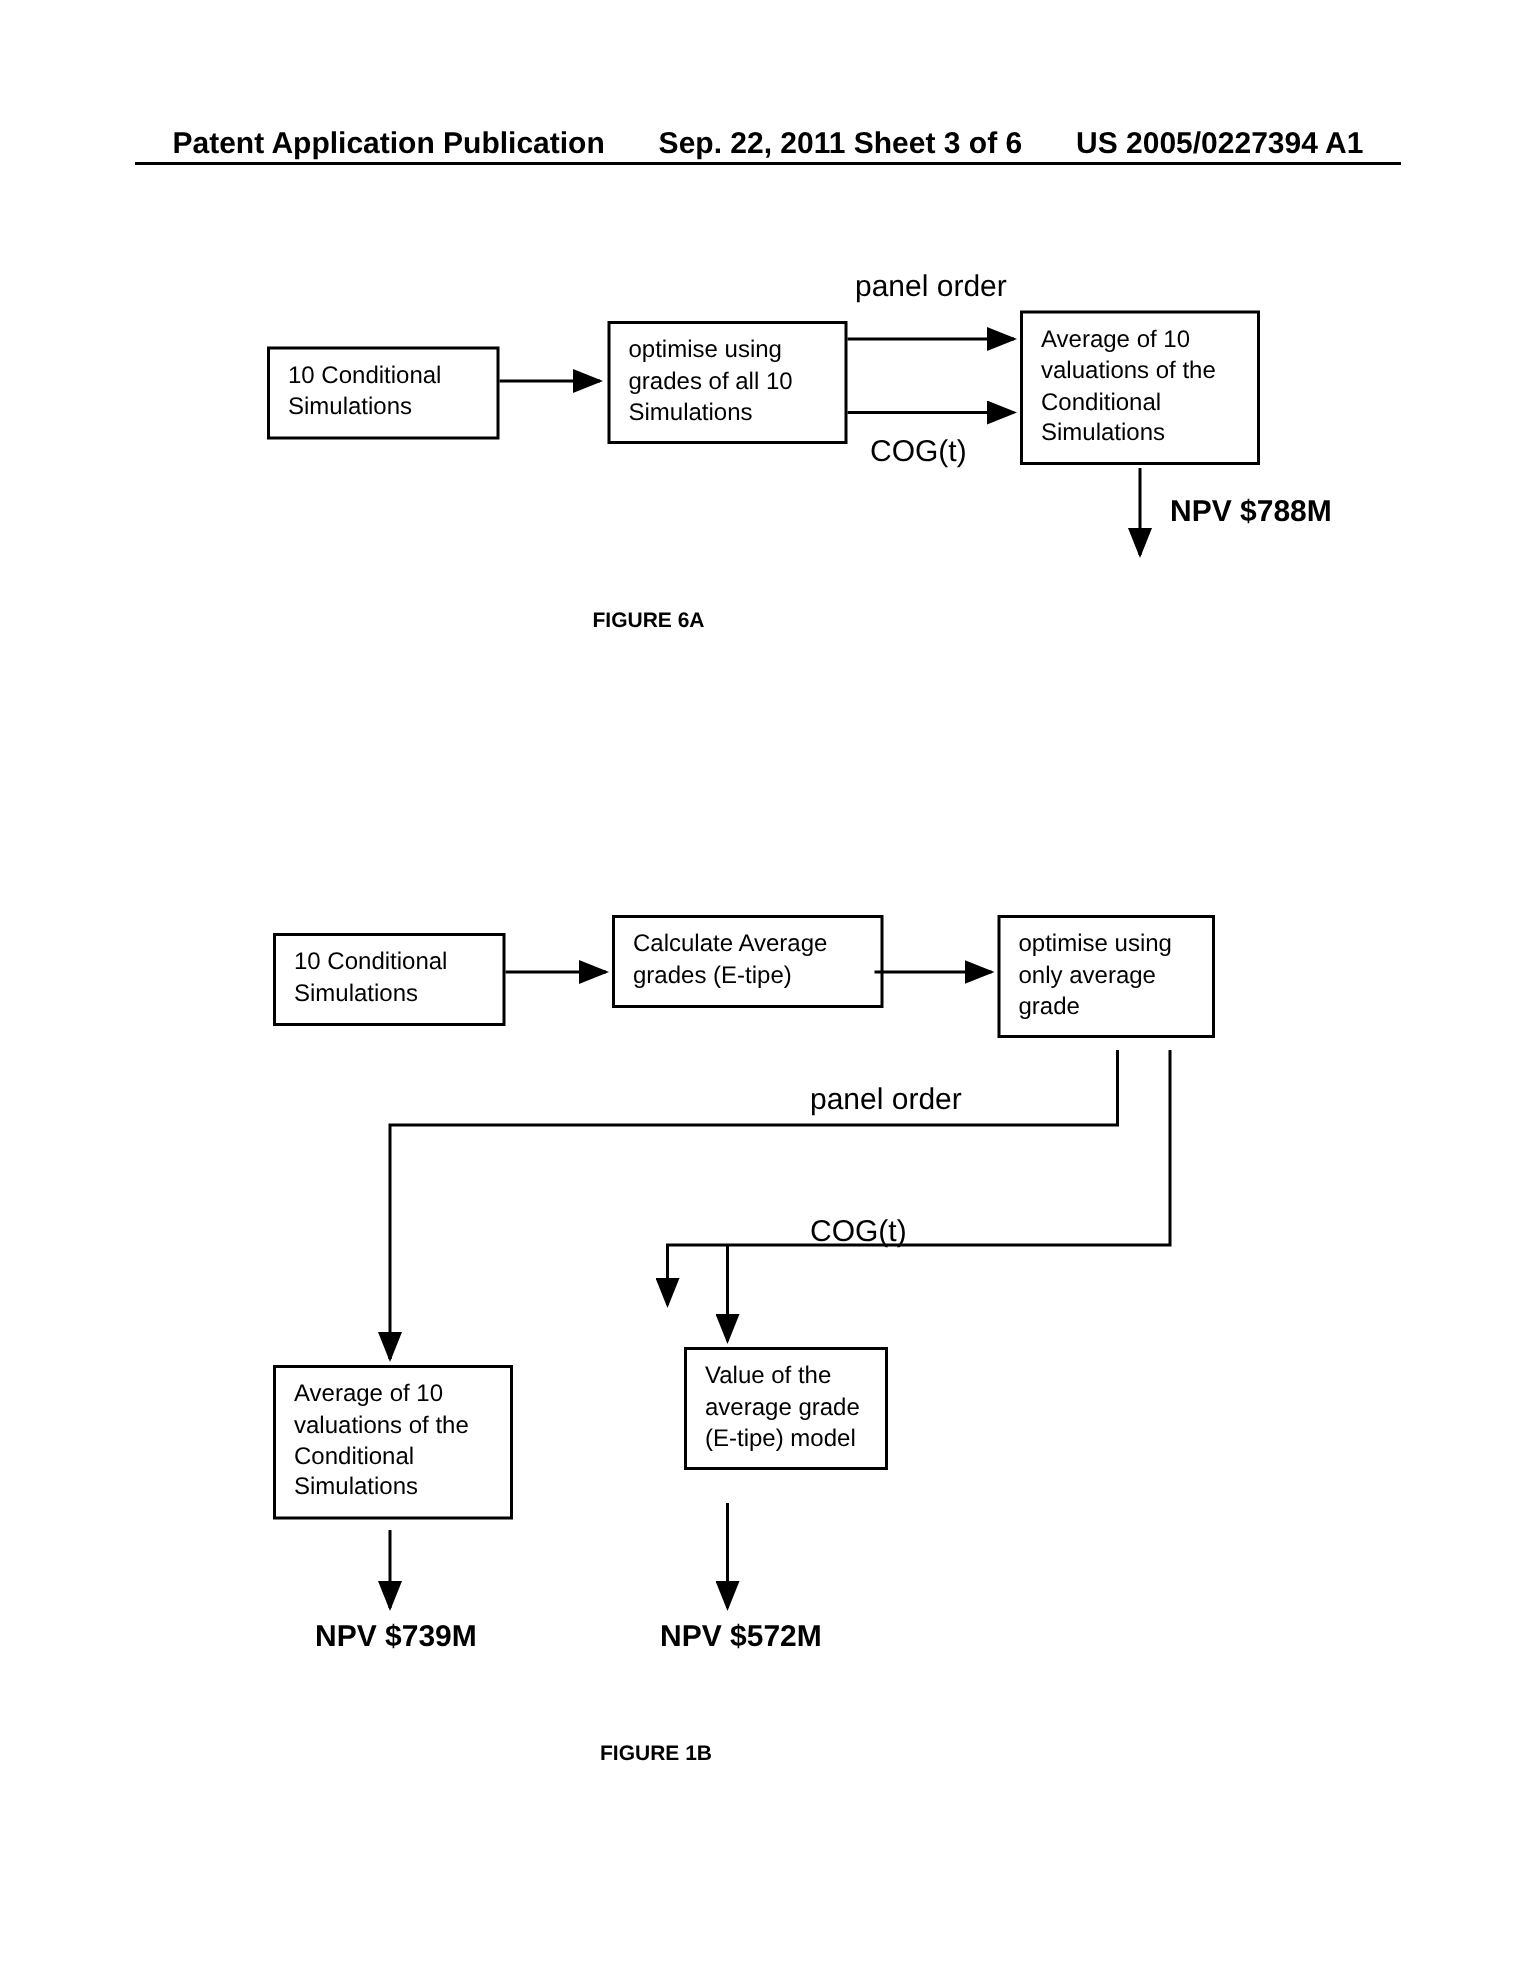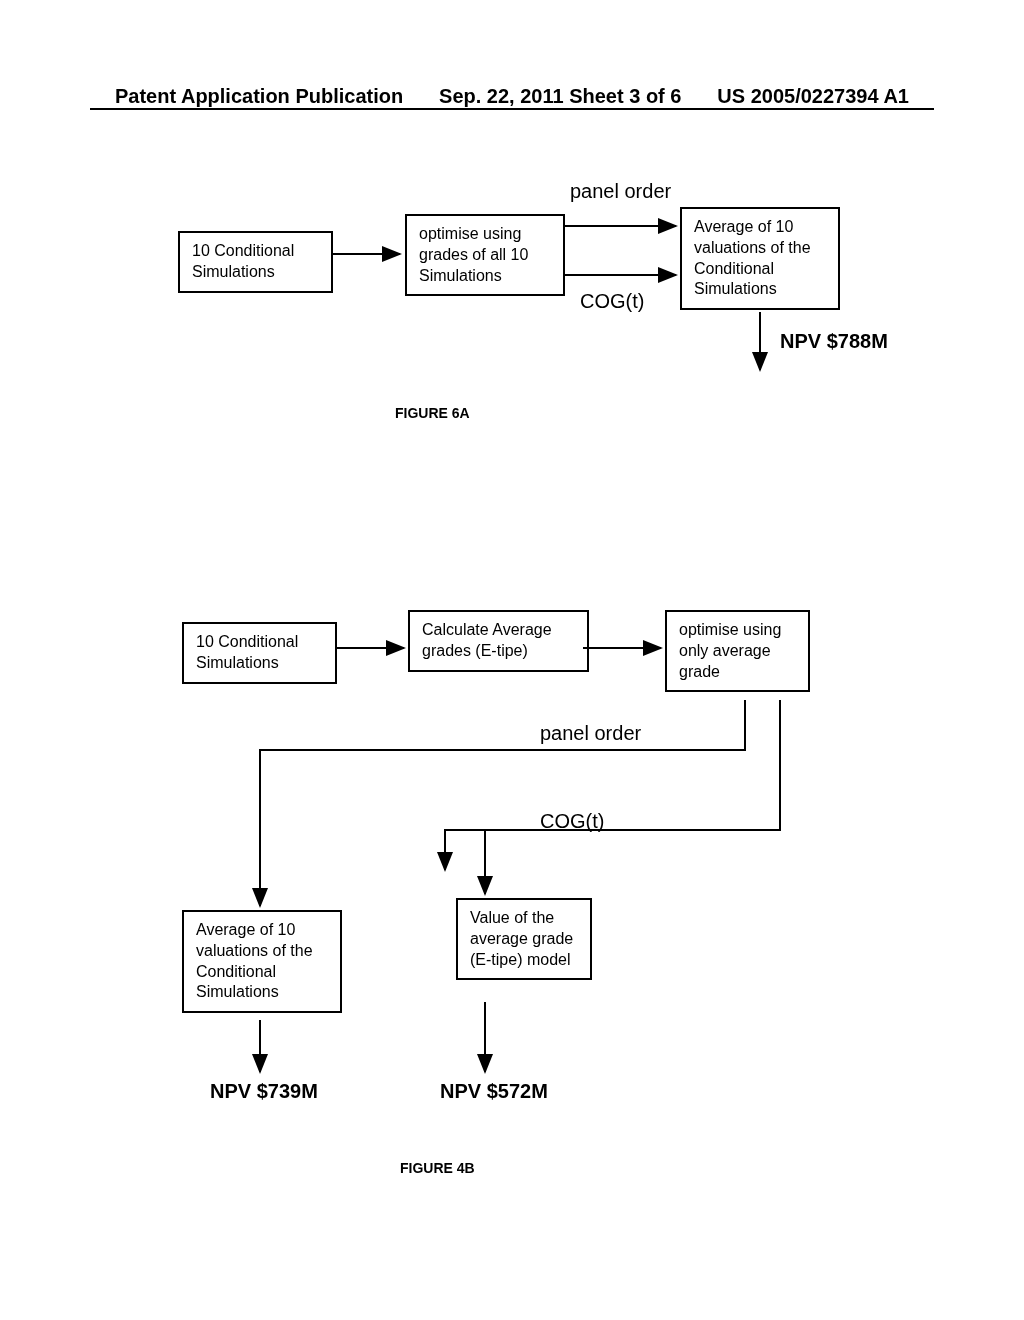--- a/index.html
+++ b/index.html
@@ -87,21 +87,21 @@
 <div class="box" style="left:408px; top:610px; width:181px;">Calculate Average grades (E-tipe)</div>
 <div class="box" style="left:665px; top:610px; width:145px;">optimise using only average grade</div>
 
 <div class="box" style="left:182px; top:910px; width:160px;">Average of 10 valuations of the Conditional Simulations</div>
 <div class="box" style="left:416px; top:898px; width:136px;margin-left:40px;">Value of the average grade (E-tipe) model</div>
 
 <div class="label" style="left:540px; top:722px;">panel order</div>
 <div class="label" style="left:540px; top:810px;">COG(t)</div>
 <div class="label bold-label" style="left:210px; top:1080px;">NPV $739M</div>
 <div class="label bold-label" style="left:440px; top:1080px;">NPV $572M</div>
-<div class="figure-label" style="left:400px; top:1160px;">FIGURE 4B</div>
+<div class="figure-label" style="left:400px; top:1160px;">FIGURE 1B</div>
 
 <svg class="arrows">
   <defs>
     <marker id="arrowhead" markerWidth="10" markerHeight="8" refX="9" refY="4" orient="auto">
       <polygon points="0 0, 10 4, 0 8" fill="black"></polygon>
     </marker>
   </defs>
 
   <line x1="333" y1="254" x2="400" y2="254" stroke="black" stroke-width="2" marker-end="url(#arrowhead)"></line>
 

